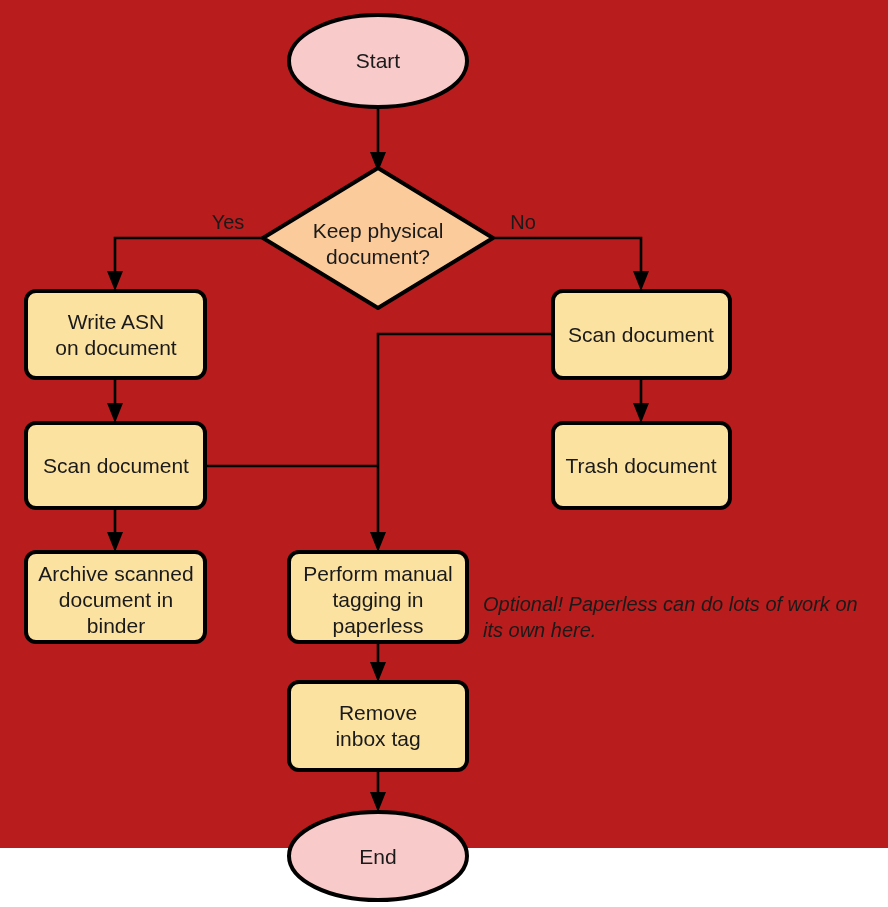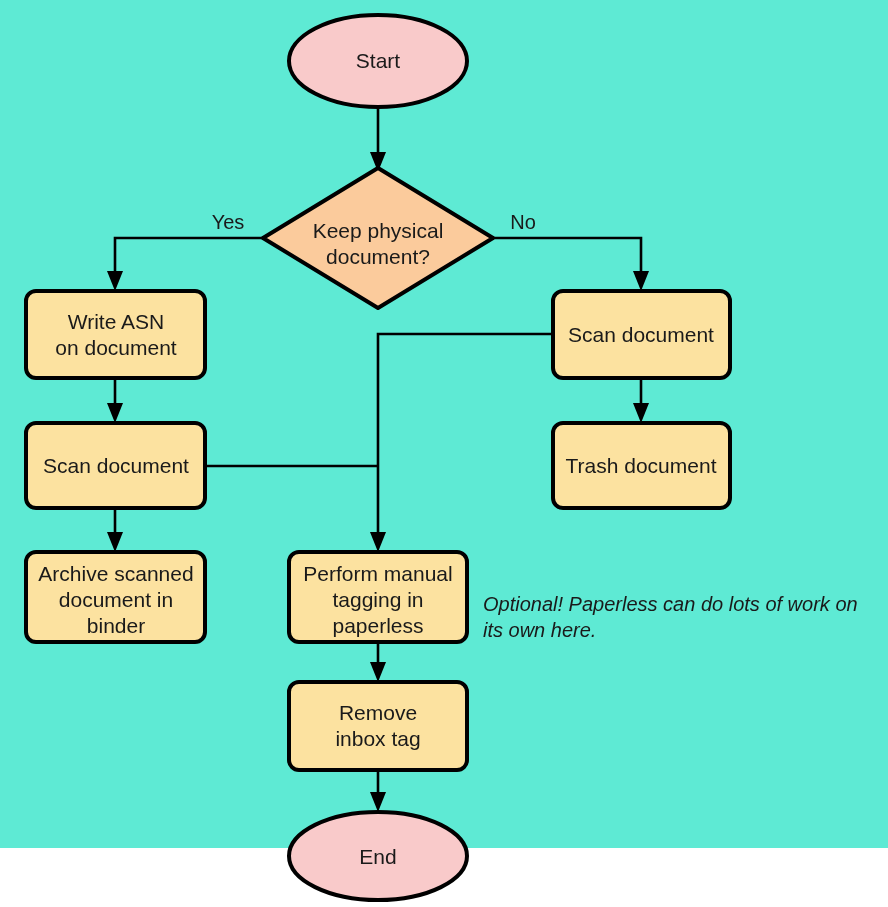--- a/index.html
+++ b/index.html
@@ -10,21 +10,21 @@
   body {
     width: 888px;
     height: 907px;
     font-family: "Liberation Sans", sans-serif;
     overflow: hidden;
   }
   #flow-root {
     position: relative;
     width: 888px;
     height: 848px;
-    background: #5eead4;
+    background: #b91c1c;
   }
   svg#flow-svg {
     display: block;
     width: 888px;
     height: 907px;
   }
   .node-shape {
     stroke: #000000;
     stroke-width: 4;
     stroke-linejoin: round;

